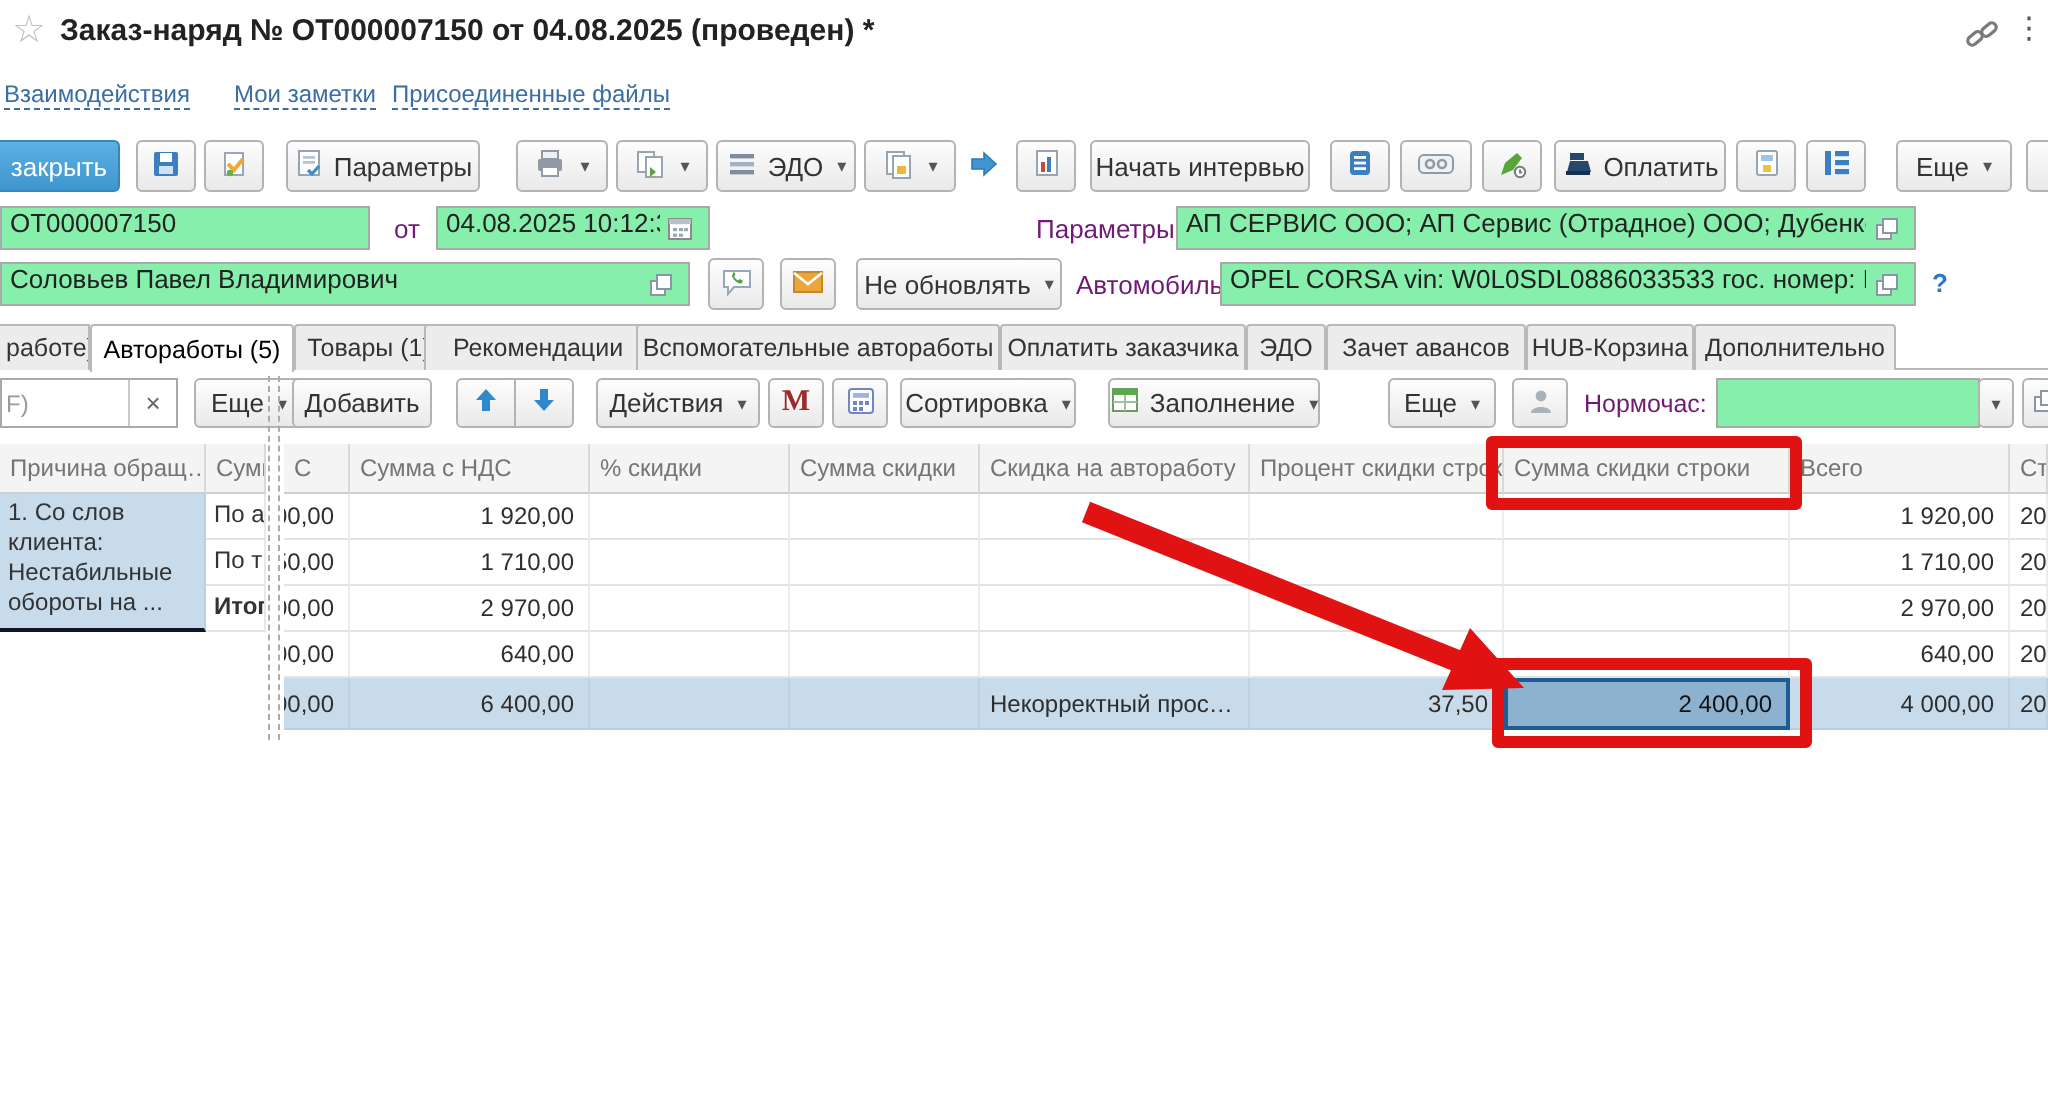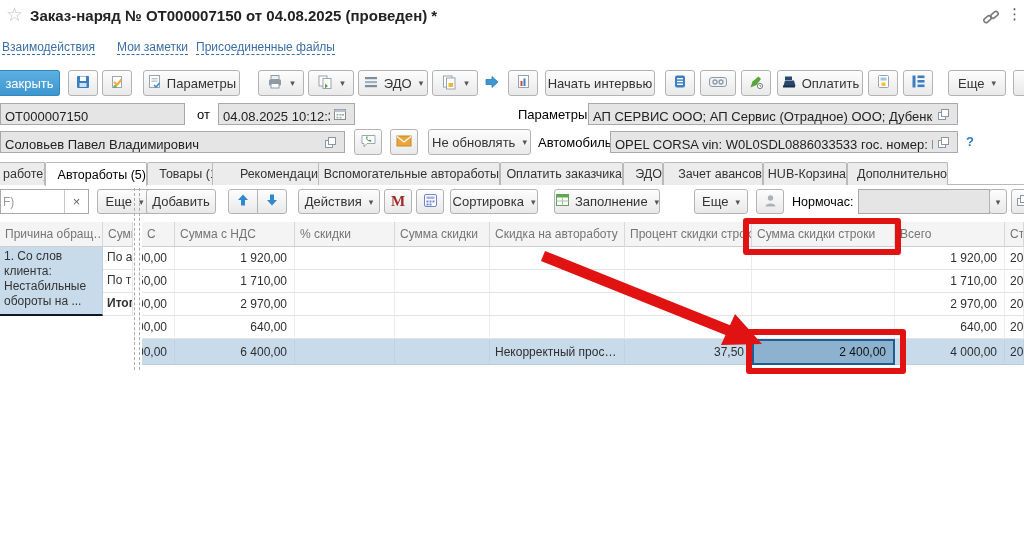--- a/index.html
+++ b/index.html
@@ -19,32 +19,32 @@
 
   
   .btn { position:absolute; height:26px; display:flex; align-items:center; justify-content:center; gap:5px;
          background:linear-gradient(#fdfdfd,#e9e9e9); border:1px solid #b3b3b3; border-radius:3px;
          font-size:13px; color:#333; cursor:pointer; padding:0 6px; white-space:nowrap; }
   .btn-blue { background:linear-gradient(#5cb0e2,#3e96cf); border-color:#3486bd; color:#fff; border-radius:0 3px 3px 0; border-left:none; }
   .drop::after { content:"▾"; font-size:9px; color:#555; margin-left:2px; }
   .btn svg { flex:0 0 auto; }
 
   
-  .fld { position:absolute; height:22px; background:#e5e5e5; border:1px solid #a9a9a9; font-size:13px; color:#222;
-         display:flex; align-items:flex-end; padding:0 4px; white-space:nowrap; overflow:hidden; }
+  .fld { position:absolute; height:22px; background:#86efac; border:1px solid #a9a9a9; font-size:13px; color:#222;
+         display:flex; align-items:flex-start; padding:0 4px; white-space:nowrap; overflow:hidden; }
   .fld input { border:none; outline:none; flex:1 1 auto; font:inherit; color:inherit; min-width:0; background:transparent; }
-  .lab { position:absolute; font-size:13px; color:#000000; white-space:nowrap; }
+  .lab { position:absolute; font-size:13px; color:#701a75; white-space:nowrap; }
   .inbtn { flex:0 0 auto; display:flex; align-items:center; justify-content:center; width:20px; height:20px; cursor:pointer; }
   .qmark { position:absolute; font-size:13px; font-weight:700; color:#2d7ac0; cursor:pointer; }
 
   
   .tabs { position:absolute; top:162px; left:0; width:1024px; height:23px; }
   .tabline { position:absolute; top:184px; left:0; width:1024px; height:1px; background:#b9b9b9; }
   .tab { position:absolute; top:0; height:23px; background:#ececec; border:1px solid #b9b9b9; border-bottom:none;
-         border-radius:2px 2px 0 0; font-size:12.5px; color:#333; display:flex; align-items:center; justify-content:flex-end;
+         border-radius:2px 2px 0 0; font-size:12.5px; color:#333; display:flex; align-items:center; justify-content:center;
          cursor:pointer; white-space:nowrap; overflow:hidden; z-index:1; }
   .tab.cut { border-left:none; border-radius:0; justify-content:flex-start; padding-left:3px; }
   .tab.active { background:#fff; height:24px; z-index:3; color:#000; }
 
   
   .gt { position:absolute; top:189px; left:0; width:1024px; height:26px; }
   .gt .btn { top:0; height:25px; }
   .searchbox { position:absolute; left:0; top:0; width:89px; height:25px; border:1px solid #a9a9a9; background:#fff;
                display:flex; align-items:center; font-size:12px; color:#9a9a9a; padding-left:2px; }
   .searchbox .clr { margin-left:auto; width:24px; height:23px; border-left:1px solid #c9c9c9; color:#666;

